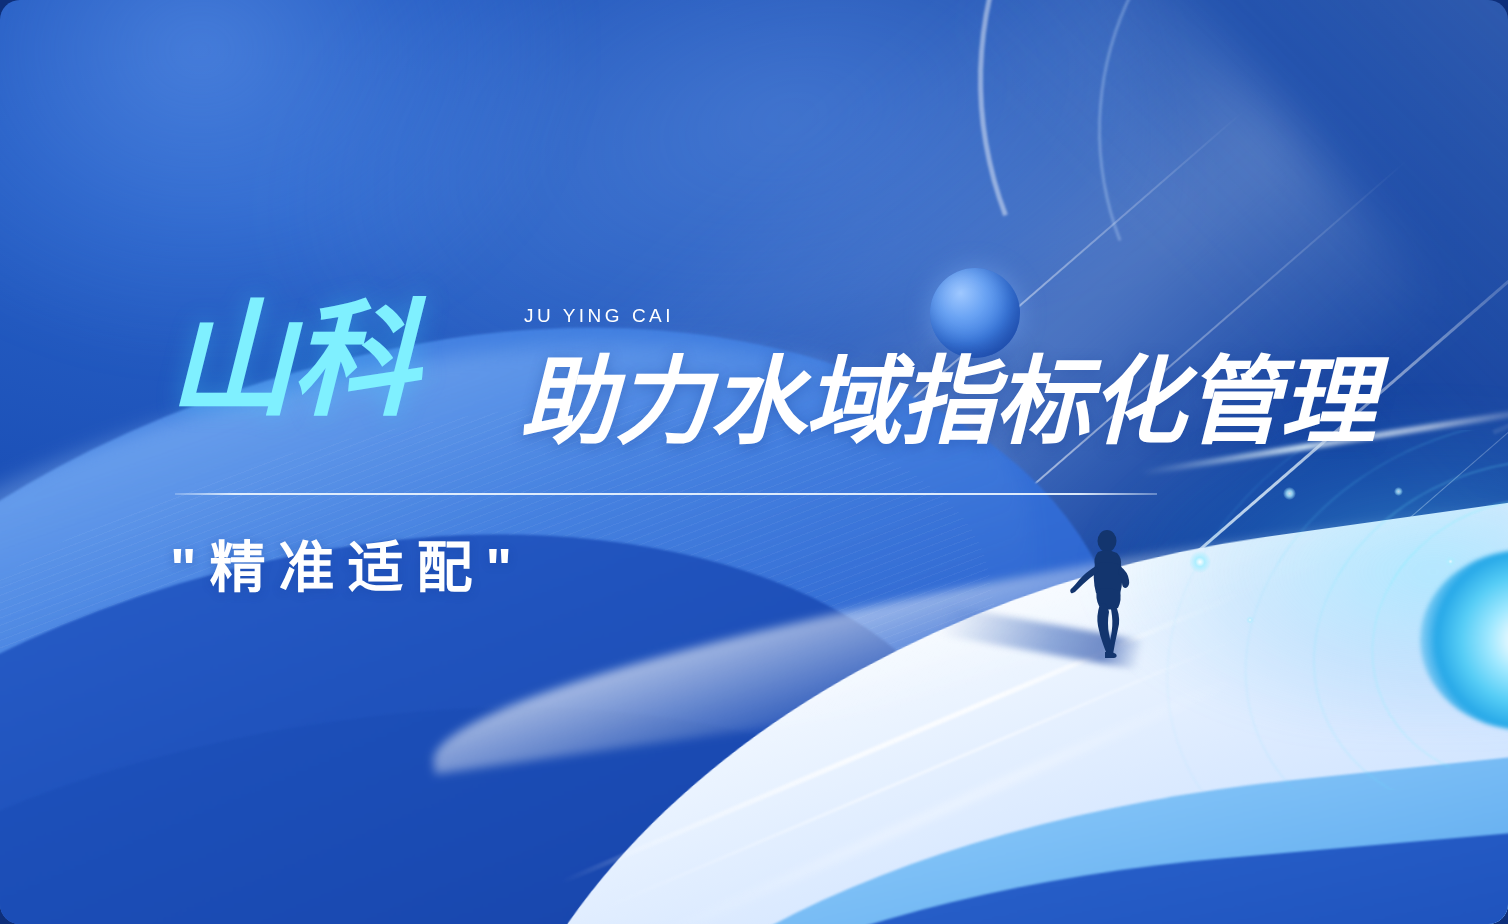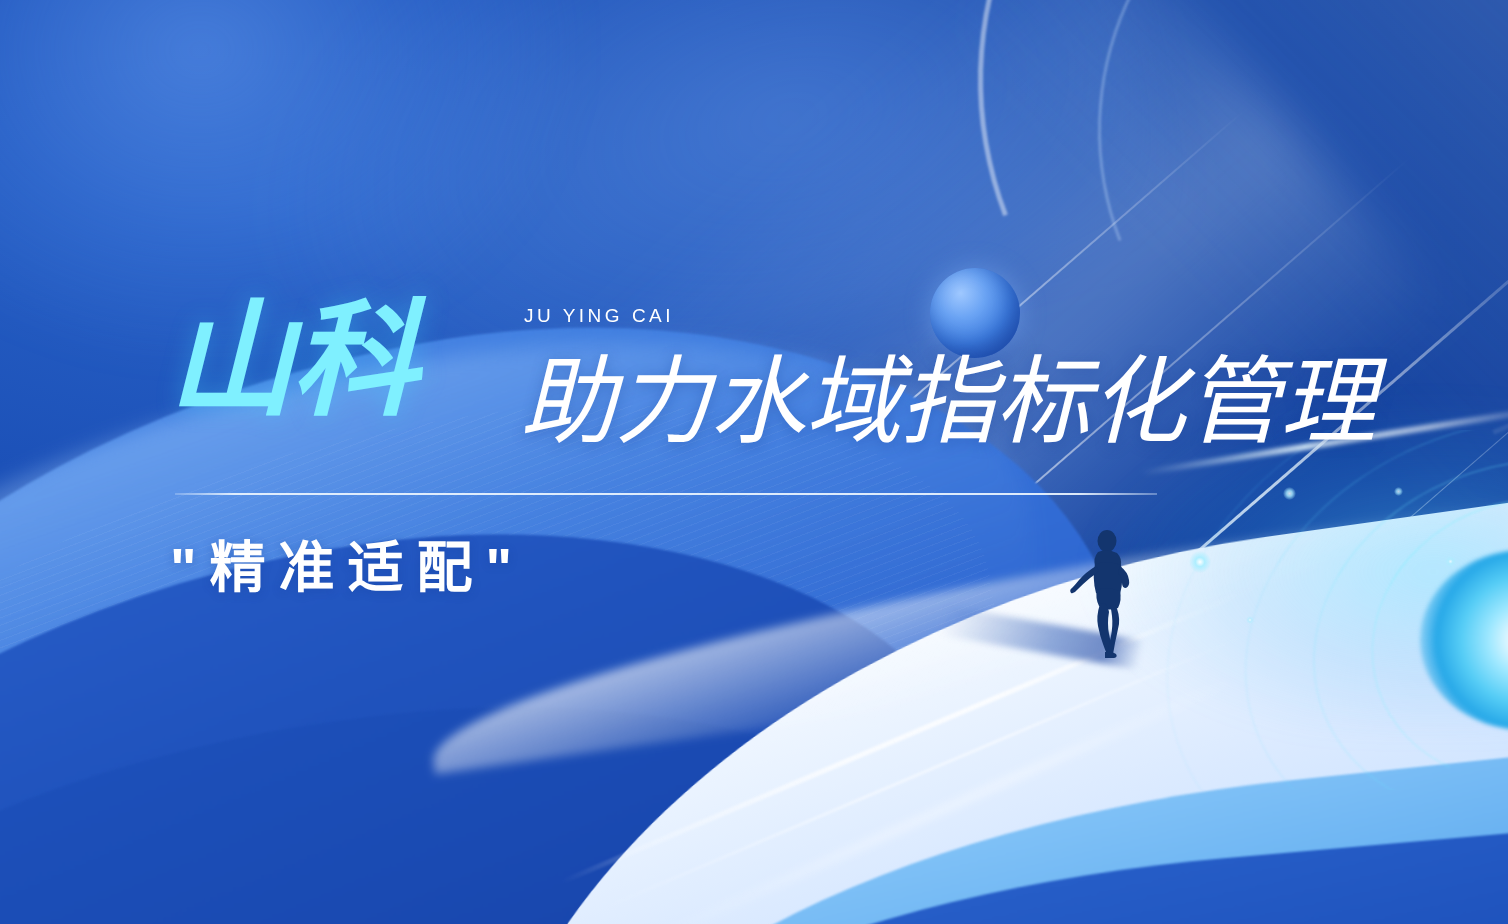--- a/index.html
+++ b/index.html
@@ -10,20 +10,21 @@
     font-family:"Liberation Sans","DejaVu Sans",sans-serif;
     overflow:hidden;
   }
 
   #banner{
     position:relative;
     width:1508px; height:924px;
     overflow:hidden;
     background:
       radial-gradient(120% 90% at 18% 22%, #2a63c8 0%, #1c51b8 35%, #14429f 65%, #0f3690 100%);
+    border-radius: 20px;
   }
 
   .layer{ position:absolute; pointer-events:none; }
 
   
   #glow-top-left{
     left:-180px; top:-260px; width:760px; height:620px;
     background:radial-gradient(ellipse at 50% 50%, rgba(120,175,255,.42) 0%, rgba(90,150,245,.20) 42%, rgba(60,120,230,0) 72%);
     filter:blur(18px);
   }
@@ -252,21 +253,21 @@
     position:absolute; left:524px; top:306px;
     font-size:19px; line-height:1;
     color:#ffffff; font-weight:400;
     letter-spacing:3.5px;
     white-space:nowrap;
   }
 
   #headline{
     position:absolute; left:520px; top:354px;
     font-size:96px; line-height:1;
-    font-weight:normal; font-style:italic;
+    font-weight:bold; font-style:italic;
     color:#ffffff;
     letter-spacing:-1px;
     text-shadow:0 3px 14px rgba(20,60,150,.35);
     white-space:nowrap;
   }
 
   #divider{
     position:absolute; left:175px; top:493px;
     width:982px; height:2px;
     background:linear-gradient(90deg, rgba(225,238,255,.25) 0%, rgba(235,245,255,.92) 6%, rgba(235,245,255,.92) 92%, rgba(225,238,255,.35) 100%);

